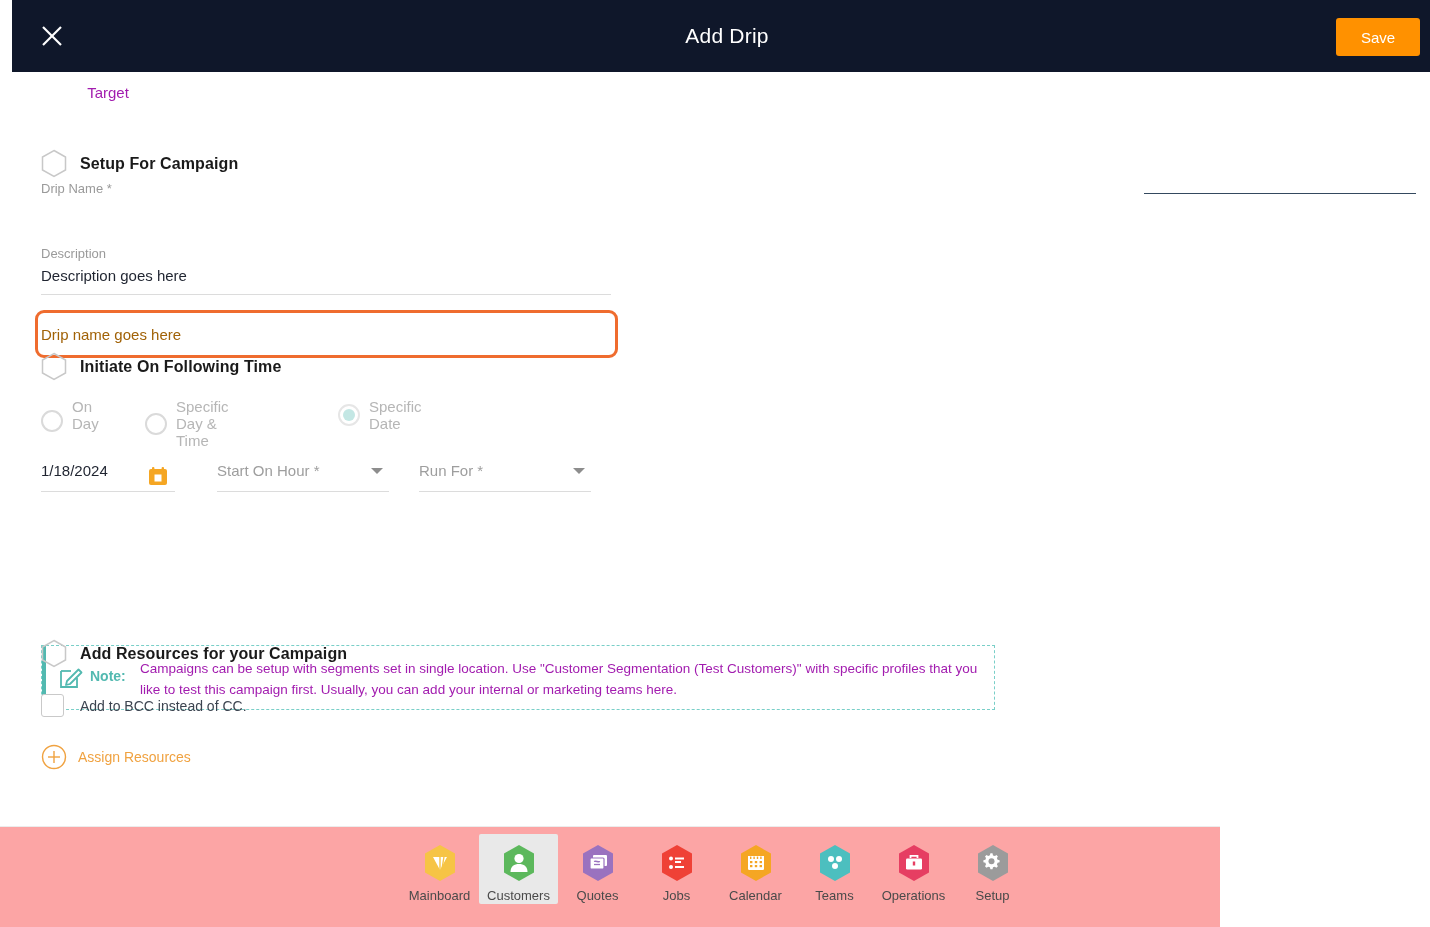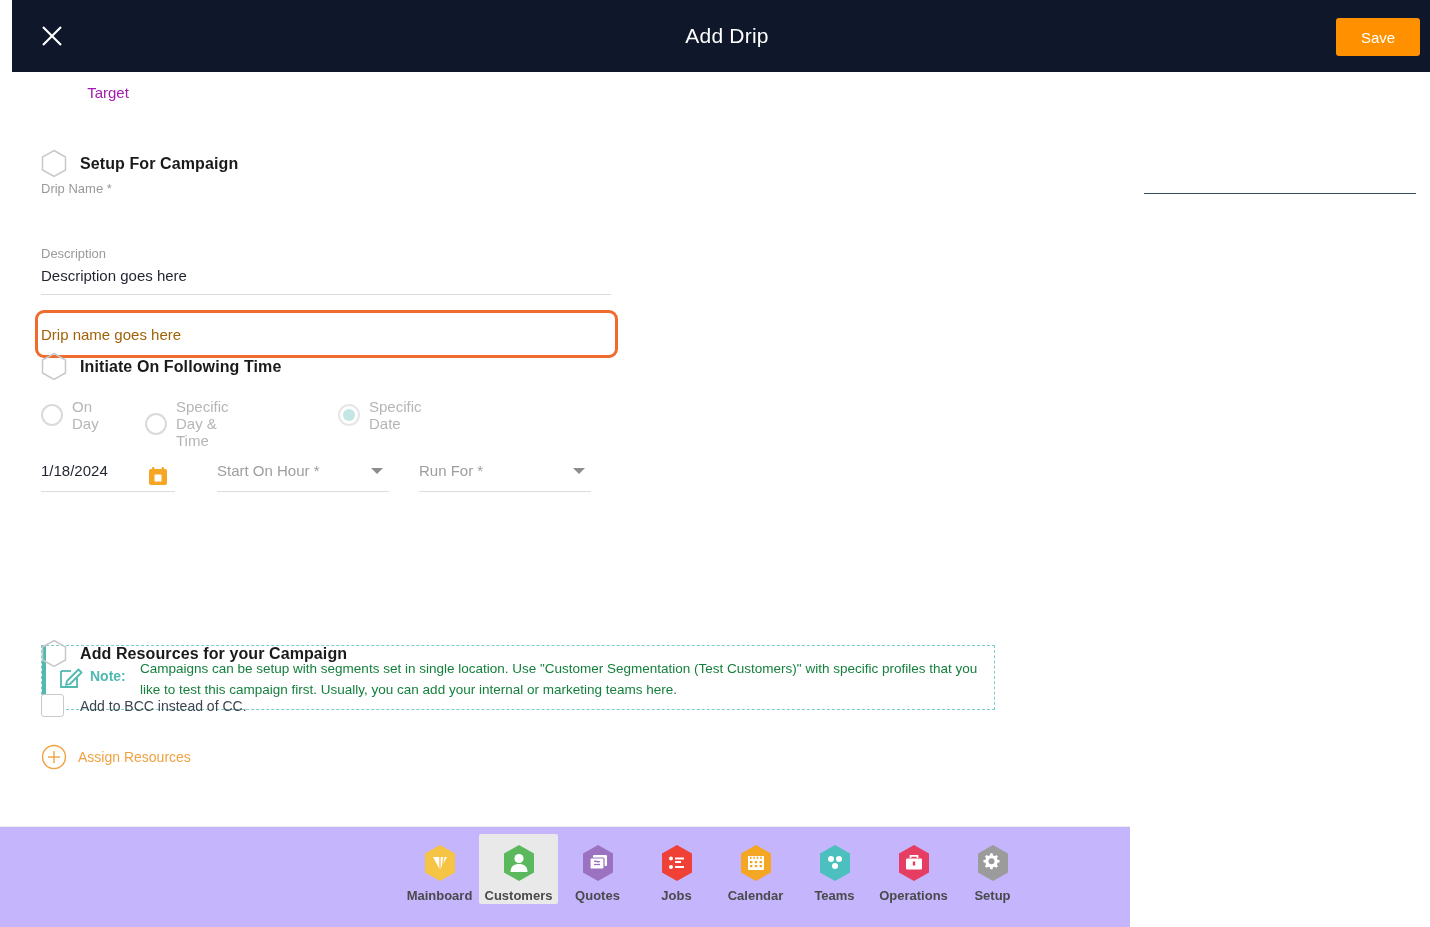--- a/index.html
+++ b/index.html
@@ -156,43 +156,42 @@
     position: absolute; left: 0; top: 0; width: 4px; height: 100%;
     background: #52b9b0;
   }
   .note-icon { position: absolute; left: 16px; top: 18px; width: 26px; height: 26px; }
   .note-word {
     position: absolute; left: 48px; top: 22px;
     font-size: 14px; font-weight: bold; color: #52b9b0;
   }
   .note-text {
     position: absolute; left: 98px; top: 12px; width: 840px;
-    font-size: 13.5px; line-height: 21px; color: #15803d;
+    font-size: 13.5px; line-height: 21px; color: #a21caf;
   }
 
   
   .cbx-row { position: absolute; left: 36px; top: 694px; display: flex; align-items: center; }
   .cbx {
     width: 23px; height: 23px; border: 1px solid #c9c9c9;
     border-radius: 3px; background: #ffffff; flex: 0 0 23px; cursor:pointer;
   }
   .cbx-label { margin-left: 16px; font-size: 14px; color: #3c4450; }
 
   
   .assign-row { position: absolute; left: 36px; top: 744px; display: flex; align-items: center; cursor: pointer; }
   .plus-circle { width: 26px; height: 26px; flex: 0 0 26px; }
   .assign-label { margin-left: 11px; font-size: 14px; color: #f0a240; }
 
   
   .bottombar {
     position: absolute; left: 0; top: 826px;
-    width: 1130px; height: 101px;
-    background: #c4b5fd;
+    width: 1220px; height: 101px;
+    background: #fca5a5;
     border-top: 1px solid #ececec;
-    font-weight: bold;
   }
   .nav-items {
     position: absolute; left: 400px; top: 7px;
     display: flex; align-items: flex-start; height: 88px;
   }
   .nav-item {
     width: 79px; height: 70px;
     display: flex; flex-direction: column; align-items: center;
     justify-content: flex-start;
     padding-top: 9px; cursor: pointer;
@@ -244,21 +243,21 @@
   <div class="fld-underline" style="left:36px; top:170px; width:570px;"></div>
 
   <div class="section-head" style="left:36px; top:228px;">
     <svg class="hexicon" viewBox="0 0 26 29">
       <polygon points="13,1.5 24.5,8 24.5,21 13,27.5 1.5,21 1.5,8" fill="none" stroke="#c8c8c8" stroke-width="1.5"></polygon>
     </svg>
     <span class="section-title">Initiate On Following Time</span>
   </div>
 
   <div class="radio-row" style="top:274px;">
-    <label class="radio" style="left:0;">
+    <label class="radio" style="left:0;align-items:flex-end;">
       <span class="dot">
           <i></i>
         </span>
       <span class="lbl">On Day</span>
     </label>
     <label class="radio" style="left:104px;">
       <span class="dot">
           <i></i>
         </span>
       <span class="lbl">Specific Day &amp; Time</span>

